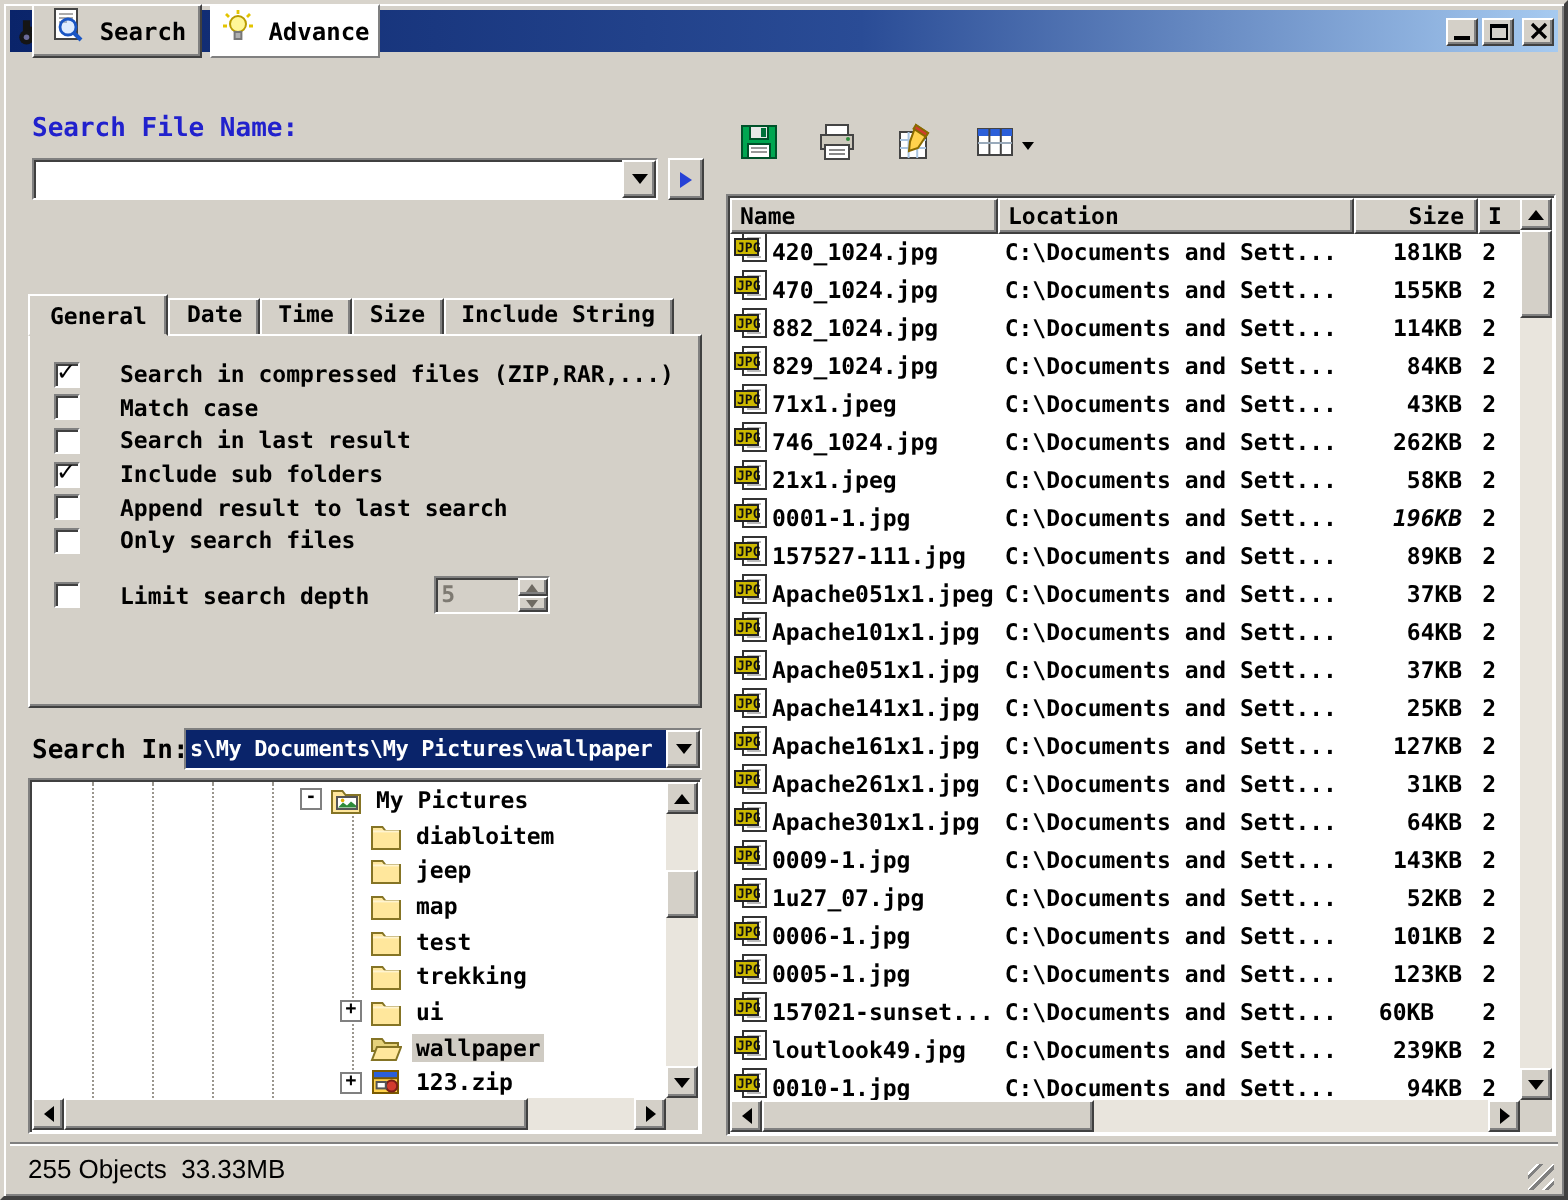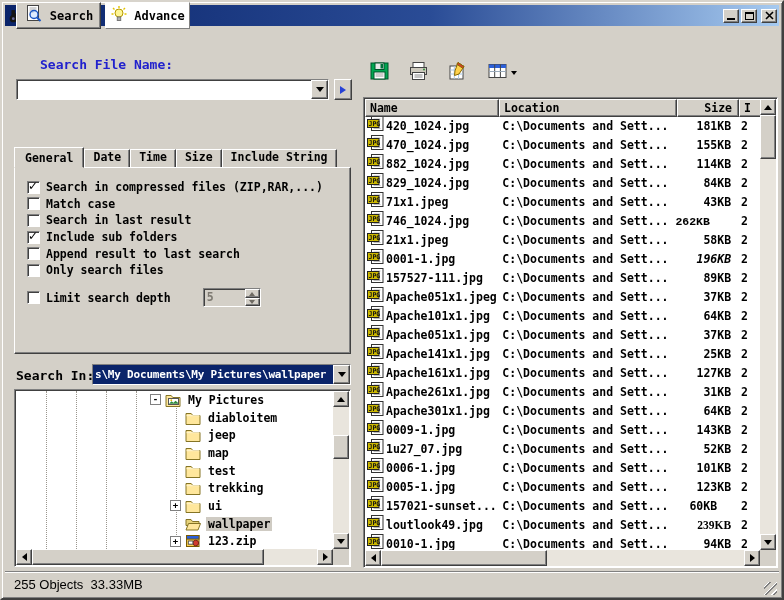--- a/index.html
+++ b/index.html
@@ -21,21 +21,21 @@
   .titlebar .ttext{color:#fff;font:bold 12px "Liberation Sans","DejaVu Sans",sans-serif;flex:1;}
   .wbtn{width:16px;height:14px;margin-left:2px;display:flex;align-items:center;justify-content:center;cursor:default;}
   .wbtn .minbar{width:8px;height:2px;background:#000;margin-top:6px;}
   .wbtn .maxbox{width:9px;height:8px;border:1px solid #000;border-top:2px solid #000;}
 
   
   .menubar{position:absolute;left:4px;top:27px;right:4px;height:19px;display:flex;align-items:center;}
   .menu-item{padding:2px 8px;font:13px "Liberation Sans","DejaVu Sans",sans-serif;color:#000;}
 
   
-  .lbl-blue{position:absolute;left:14px;top:55px;color:#2121cd;font:bold 13px "DejaVu Sans Mono","Liberation Mono",monospace;margin-left:24px;}
+  .lbl-blue{position:absolute;left:14px;top:55px;color:#2121cd;font:bold 13px "DejaVu Sans Mono","Liberation Mono",monospace;}
   .combo{position:absolute;display:flex;background:#fff;}
   .combo .cval{flex:1;overflow:hidden;white-space:pre;line-height:17px;padding:1px 2px;}
   .dd{width:17px;align-self:stretch;display:flex;align-items:center;justify-content:center;}
   .tri-d{width:0;height:0;border-left:4px solid transparent;border-right:4px solid transparent;border-top:5px solid #000;}
   .tri-u{width:0;height:0;border-left:4px solid transparent;border-right:4px solid transparent;border-bottom:5px solid #000;}
   .tri-l{width:0;height:0;border-top:4px solid transparent;border-bottom:4px solid transparent;border-right:5px solid #000;}
   .tri-r{width:0;height:0;border-top:4px solid transparent;border-bottom:4px solid transparent;border-left:5px solid #000;}
 
   .go-btn{position:absolute;left:332px;top:77px;width:18px;height:21px;display:flex;align-items:center;justify-content:center;}
   .go-btn .tri{width:0;height:0;border-top:4px solid transparent;border-bottom:4px solid transparent;border-left:6px solid #2742d6;}
@@ -49,21 +49,21 @@
   .tabs{position:absolute;left:0;top:0;right:0;height:21px;display:flex;align-items:flex-end;}
   .tab{height:19px;padding:0 8px;line-height:18px;background:#d4d0c8;border:1px solid;border-color:#fff #404040 #d4d0c8 #fff;
        box-shadow:inset -1px 0 0 #808080;font:bold 11.5px "DejaVu Sans Mono","Liberation Mono",monospace;}
   .tab.active{height:21px;padding:0 10px;position:relative;z-index:2;line-height:20px;}
   .tabpage{position:absolute;left:0;top:20px;right:0;bottom:0;background:#d4d0c8;
     border:1px solid;border-color:#fff #404040 #404040 #fff;box-shadow:inset -1px -1px 0 #808080;padding-top:11px;}
   .option-row{display:flex;align-items:center;height:16.6px;margin-left:12px;}
   .cb{width:13px;height:13px;background:#fff;border:1px solid;border-color:#808080 #fff #fff #808080;
       box-shadow:inset 1px 1px 0 #404040;position:relative;flex:0 0 13px;}
   .cb .mark{position:absolute;left:0px;top:-3px;font:bold 12px "DejaVu Sans","Liberation Sans",sans-serif;color:#000;}
-  .option-row .olabel{margin-left:6px;font:bold 11.5px "DejaVu Sans Mono","Liberation Mono",monospace;white-space:pre;}
+  .option-row .olabel{margin-left:20px;font:bold 11.5px "DejaVu Sans Mono","Liberation Mono",monospace;white-space:pre;}
   .depth-row{margin-top:11px;}
   .spin{margin-left:32px;width:58px;height:19px;display:flex;background:#d4d0c8;
     border:1px solid;border-color:#808080 #fff #fff #808080;box-shadow:inset 1px 1px 0 #404040;}
   .spin .sval{flex:1;color:#7e7a72;font:bold 11.5px "DejaVu Sans Mono","Liberation Mono",monospace;line-height:16px;padding-left:3px;}
   .spin .sbtns{width:15px;display:flex;flex-direction:column;}
   .spin .sbtn{flex:1;display:flex;align-items:center;justify-content:center;}
   .spin .t-u{width:0;height:0;border-left:3px solid transparent;border-right:3px solid transparent;border-bottom:4px solid #6e6a62;}
   .spin .t-d{width:0;height:0;border-left:3px solid transparent;border-right:3px solid transparent;border-top:4px solid #6e6a62;}
 
   .lbl-searchin{position:absolute;left:14px;top:366px;color:#000;font:bold 13px "DejaVu Sans Mono","Liberation Mono",monospace;text-align:right;}
@@ -450,21 +450,21 @@
           <div class="lv-c" style="width: 23px; padding-left: 4px;">2</div>
         </div>
         <div class="lv-row">
           <div class="lv-c lv-name" style="width: 134px;"><span><svg width="17" height="15" viewBox="0 0 17 15">
                 <rect x="4.5" y="0.5" width="11.5" height="14" fill="#fff" stroke="#333"></rect>
                 <path d="M6.5 3 h7 M6.5 12.5 h7" stroke="#bbb"></path>
                 <rect x="0.5" y="3.5" width="11.5" height="8" fill="#cdb900" stroke="#222"></rect>
                 <text x="1.5" y="10" font-family="monospace" font-size="6.5" font-weight="bold" fill="#111">JPG</text>
               </svg></span><span>746_1024.jpg</span></div>
           <div class="lv-c" style="width: 178px; padding-left: 4px;">C:\Documents and Sett...</div>
-          <div class="lv-c" style="width: 62px; text-align: left; padding-right: 6px; font-family: Liberation Mono, monospace;">262KB</div>
+          <div class="lv-c" style="width: 62px; text-align: right; padding-right: 6px;">262KB</div>
           <div class="lv-c" style="width: 23px; padding-left: 4px;">2</div>
         </div>
         <div class="lv-row">
           <div class="lv-c lv-name" style="width: 134px;"><span><svg width="17" height="15" viewBox="0 0 17 15">
                 <rect x="4.5" y="0.5" width="11.5" height="14" fill="#fff" stroke="#333"></rect>
                 <path d="M6.5 3 h7 M6.5 12.5 h7" stroke="#bbb"></path>
                 <rect x="0.5" y="3.5" width="11.5" height="8" fill="#cdb900" stroke="#222"></rect>
                 <text x="1.5" y="10" font-family="monospace" font-size="6.5" font-weight="bold" fill="#111">JPG</text>
               </svg></span><span>21x1.jpeg</span></div>
           <div class="lv-c" style="width: 178px; padding-left: 4px;">C:\Documents and Sett...</div>
@@ -626,21 +626,21 @@
           <div class="lv-c" style="width: 23px; padding-left: 4px;">2</div>
         </div>
         <div class="lv-row">
           <div class="lv-c lv-name" style="width: 134px;"><span><svg width="17" height="15" viewBox="0 0 17 15">
                 <rect x="4.5" y="0.5" width="11.5" height="14" fill="#fff" stroke="#333"></rect>
                 <path d="M6.5 3 h7 M6.5 12.5 h7" stroke="#bbb"></path>
                 <rect x="0.5" y="3.5" width="11.5" height="8" fill="#cdb900" stroke="#222"></rect>
                 <text x="1.5" y="10" font-family="monospace" font-size="6.5" font-weight="bold" fill="#111">JPG</text>
               </svg></span><span>loutlook49.jpg</span></div>
           <div class="lv-c" style="width: 178px; padding-left: 4px;">C:\Documents and Sett...</div>
-          <div class="lv-c" style="width: 62px; text-align: right; padding-right: 6px; font-family: Liberation Serif, serif;">239KB</div>
+          <div class="lv-c" style="width: 62px; text-align: right; padding-right: 6px;">239KB</div>
           <div class="lv-c" style="width: 23px; padding-left: 4px;">2</div>
         </div>
         <div class="lv-row">
           <div class="lv-c lv-name" style="width: 134px;"><span><svg width="17" height="15" viewBox="0 0 17 15">
                 <rect x="4.5" y="0.5" width="11.5" height="14" fill="#fff" stroke="#333"></rect>
                 <path d="M6.5 3 h7 M6.5 12.5 h7" stroke="#bbb"></path>
                 <rect x="0.5" y="3.5" width="11.5" height="8" fill="#cdb900" stroke="#222"></rect>
                 <text x="1.5" y="10" font-family="monospace" font-size="6.5" font-weight="bold" fill="#111">JPG</text>
               </svg></span><span>0010-1.jpg</span></div>
           <div class="lv-c" style="width: 178px; padding-left: 4px;">C:\Documents and Sett...</div>

